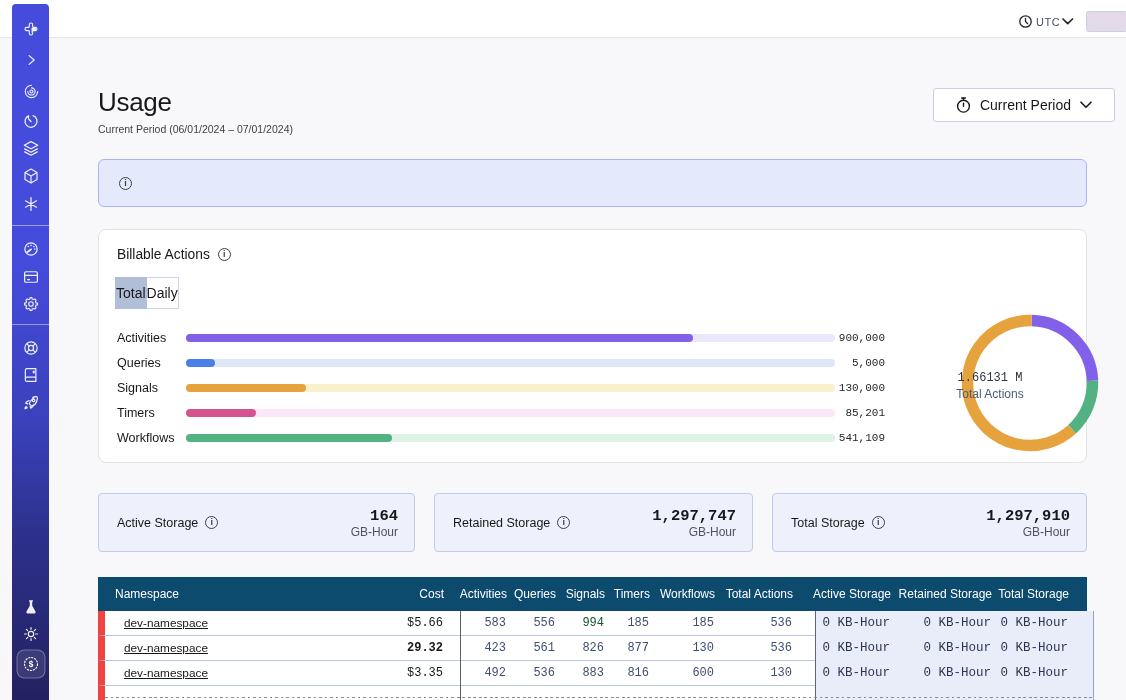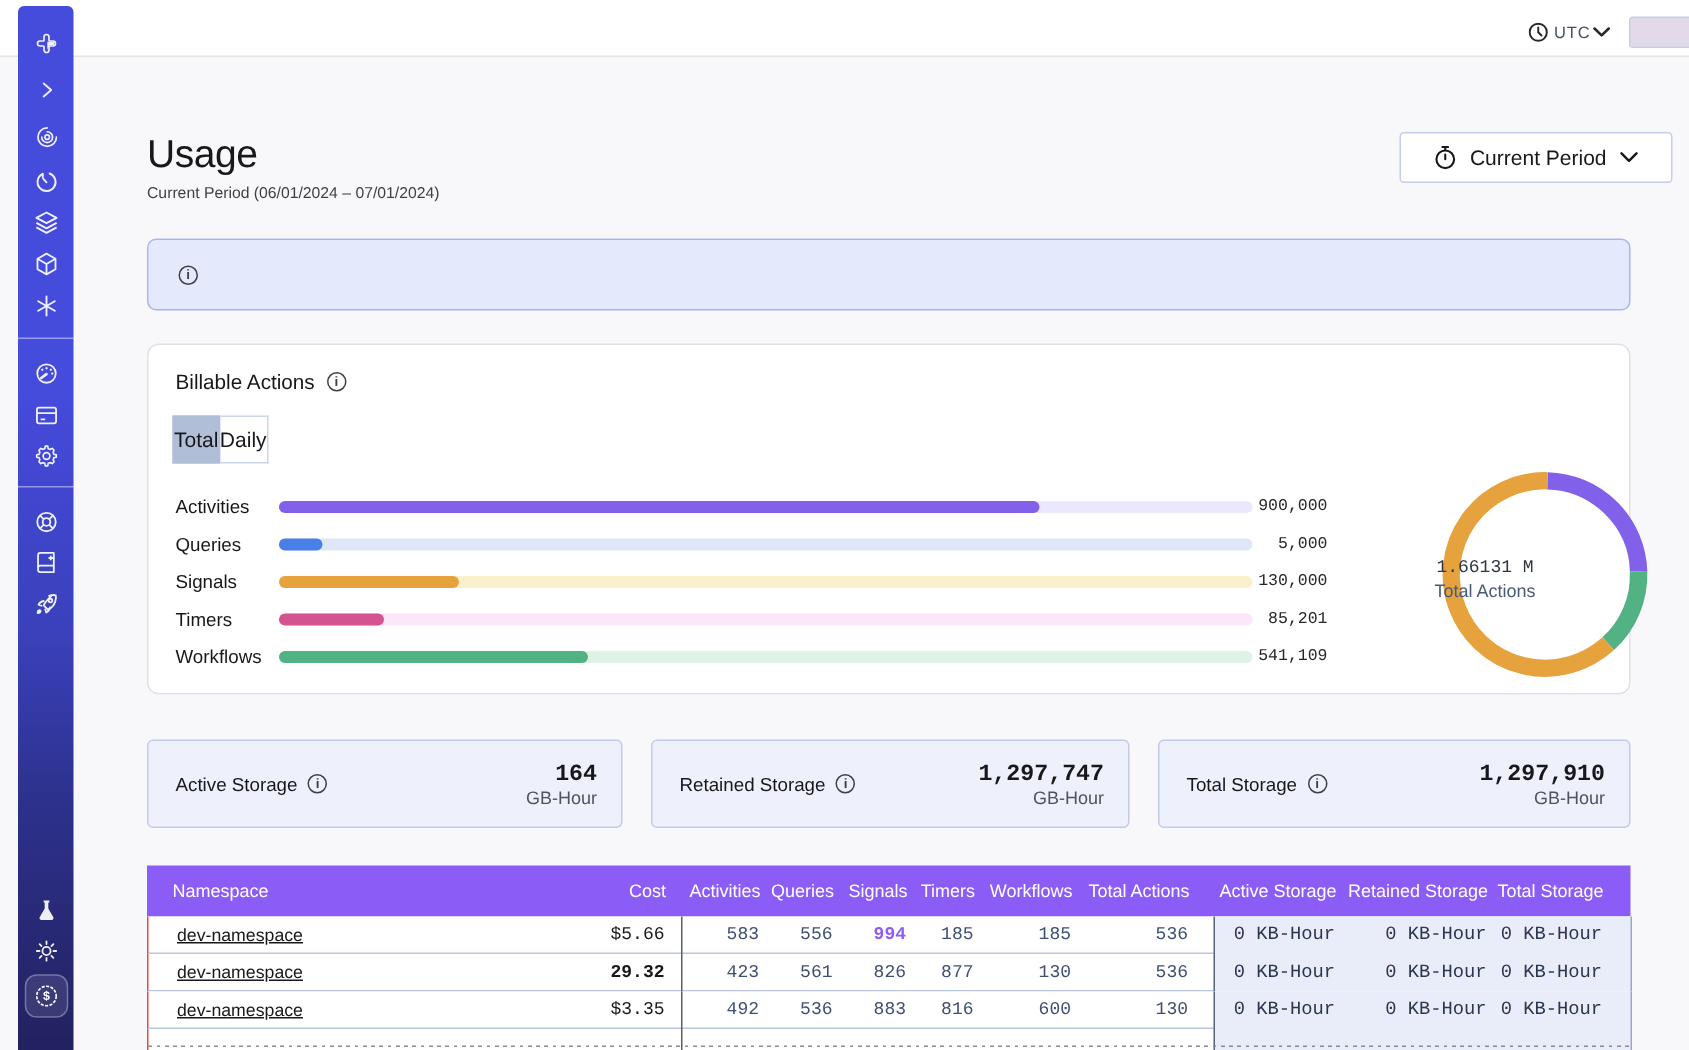--- a/index.html
+++ b/index.html
@@ -69,23 +69,23 @@
   display:flex; align-items:center; justify-content:space-between;
   padding:0 16px 0 18px;
 }
 .slabel { font-size:12.5px; font-weight:500; color:#18181b; display:flex; align-items:center; gap:7px; }
 .sval { text-align:right; }
 .sval .num { font-family:"Liberation Mono", monospace; font-size:15.5px; font-weight:700; color:#18181b; line-height:18px; }
 .sval .unit { font-size:12px; color:#52525b; line-height:14px; }
 
 
 #tbl { position:absolute; left:98px; top:577px; width:989px; }
-#thead { height:34px; background:#8b5cf6; color:#fff; position:relative; }
+#thead { height:34px; background:#0c4a6e; color:#fff; position:relative; }
 .th { position:absolute; top:0; height:34px; display:flex; align-items:center; font-size:12px; font-weight:400; }
-.trow { height:25px; background:#fff; border-bottom:1px solid #bac7e0; border-left:1px solid #ef4444; border-right:1px solid #c3cde2; position:relative; }
+.trow { height:25px; background:#fff; border-bottom:1px solid #bac7e0; border-left:7px solid #ef4444; border-right:1px solid #c3cde2; position:relative; }
 .td { position:absolute; top:0; height:24px; display:flex; align-items:center; font-size:12px; }
 .mono { font-family:"Liberation Mono", monospace; }
 .storage-bg { position:absolute; left:710px; top:0; width:279px; height:25px; background:#e9edf9; }
 .vline1 { position:absolute; left:355px; top:0; width:1px; height:25px; background:#5c5f66; }
 .vline2 { position:absolute; left:710px; top:0; width:1px; height:25px; background:#5a6579; }
 .vline3 { position:absolute; left:988px; top:0; width:1px; height:25px; background:#9aa7c4; }
 .nslink { text-decoration:underline; color:#18181b; }
 
 .info-i {
   width:13px; height:13px; border:1.2px solid #3f3f46; border-radius:50%;
@@ -344,21 +344,21 @@
         <div class="storage-bg"></div>
         <div class="vline1"></div>
         <div class="vline2"></div>
         <div class="vline3"></div>
         <div class="td" style="left:19px">
           <span class="nslink" style="font-size:11.8px">dev-namespace</span>
         </div>
         <div class="td mono" style="right:643px;color:#18181b;">$5.66</div>
         <div class="td mono" style="right:580px;color:#3f4e73;">583</div>
         <div class="td mono" style="right:531px;color:#3f4e73;">556</div>
-        <div class="td mono" style="right:482px;color:#8b5cf6;font-weight:bold;">994</div>
+        <div class="td mono" style="right:482px;color:#14532d;">994</div>
         <div class="td mono" style="right:437px;color:#3f4e73;">185</div>
         <div class="td mono" style="right:372px;color:#3f4e73;">185</div>
         <div class="td mono" style="right:294px;color:#3f4e73;">536</div>
         <div class="td mono" style="right:196px;color:#2b3650;font-size:12.5px;">0 KB-Hour</div>
         <div class="td mono" style="right:95px;color:#2b3650;font-size:12.5px;">0 KB-Hour</div>
         <div class="td mono" style="right:18px;color:#2b3650;font-size:12.5px;">0 KB-Hour</div>
       </div>
       <div class="trow">
         <div class="storage-bg"></div>
         <div class="vline1"></div>

